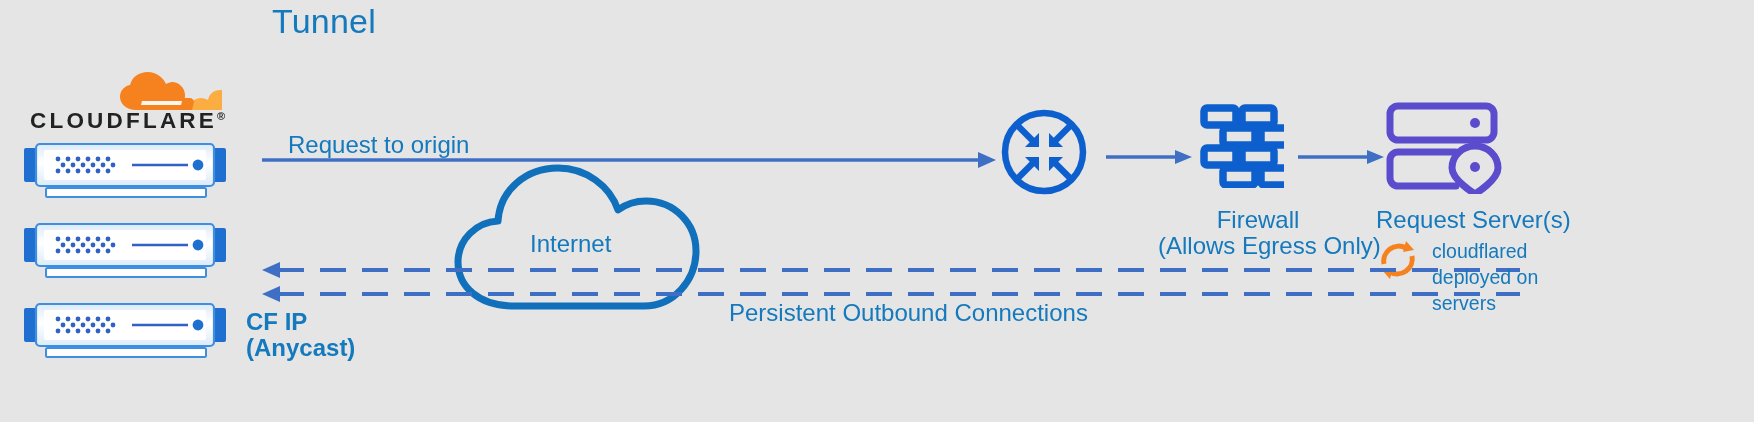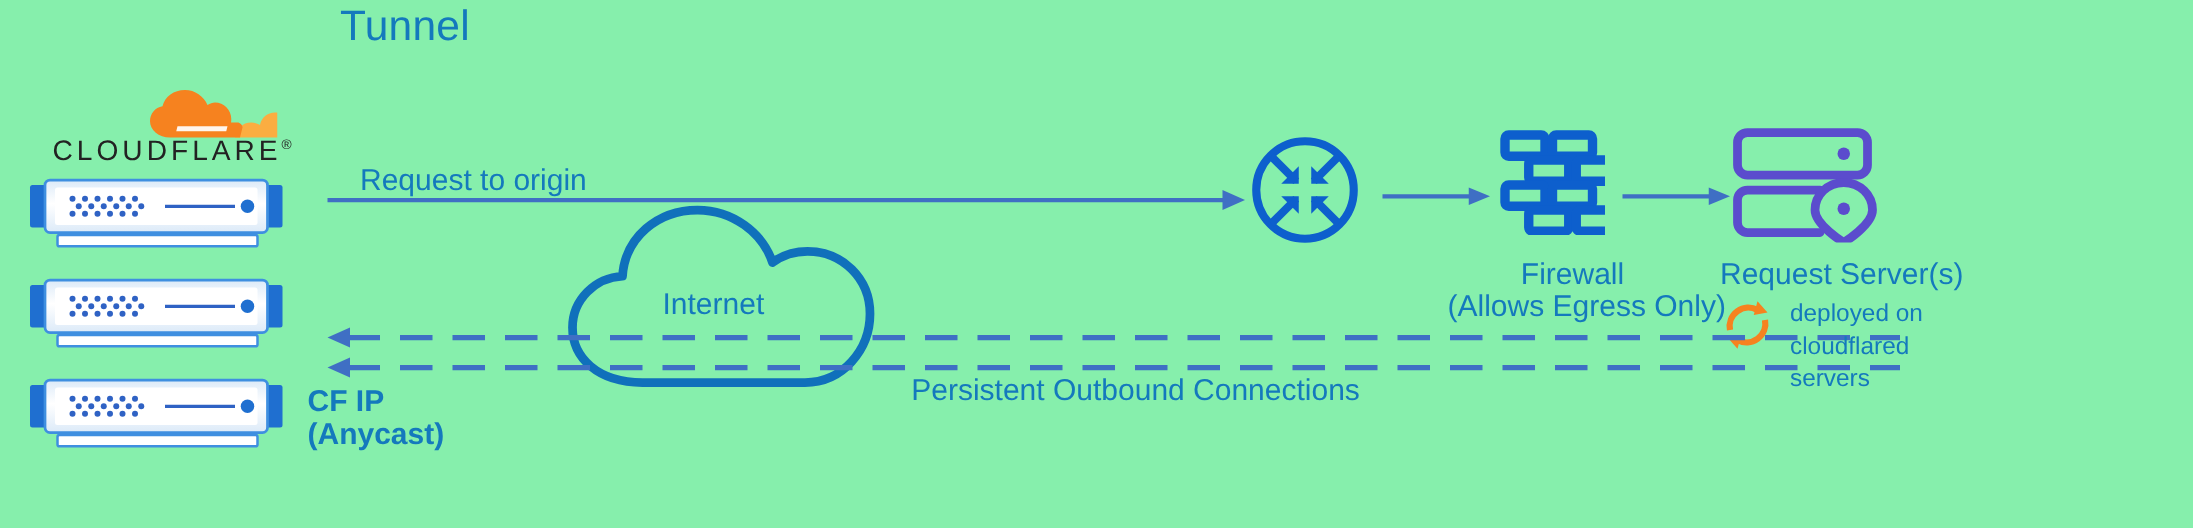--- a/index.html
+++ b/index.html
@@ -7,21 +7,21 @@
     padding: 0;
     background: #ffffff;
   }
   body {
     font-family: "Liberation Sans", sans-serif;
   }
   #canvas {
     position: relative;
     width: 1754px;
     height: 422px;
-    background: #86efac;
+    background: #e5e5e5;
     overflow: hidden;
   }
   .abs { position: absolute; }
 
   
   #diagram-title {
     left: 272px;
     top: 8px;
     font-size: 34px;
     color: #1479bd;
@@ -41,25 +41,24 @@
     left: 88px;
     top: 0px;
     width: 104px;
     height: 40px;
   }
   #cf-logo-text {
     position: absolute;
     left: 0px;
     top: 36px;
     font-size: 22.5px;
-    font-weight: 400;
+    font-weight: 700;
     letter-spacing: 3.2px;
     color: #222222;
     white-space: nowrap;
-    margin-left: 12px;
   }
   #cf-logo-text .tm {
     font-size: 11px;
     vertical-align: super;
     letter-spacing: 0;
   }
 
   
   .cf-unit { width: 206px; height: 66px; }
   .cf-unit svg { display: block; }
@@ -328,18 +327,18 @@
   <div class="abs" id="label-firewall">
     <div class="lbl lbl-center">Firewall</div>
     <div class="lbl lbl-center">(Allows Egress Only)</div>
   </div>
 
   <div class="abs" id="label-origin">
     <div class="lbl lbl-center">Request Server(s)</div>
   </div>
 
   <div class="abs" id="label-cloudflared">
+    <div>cloudflared</div>
     <div>deployed on</div>
-    <div>cloudflared</div>
     <div>servers</div>
   </div>
 
 </div>
 
 </body></html>

